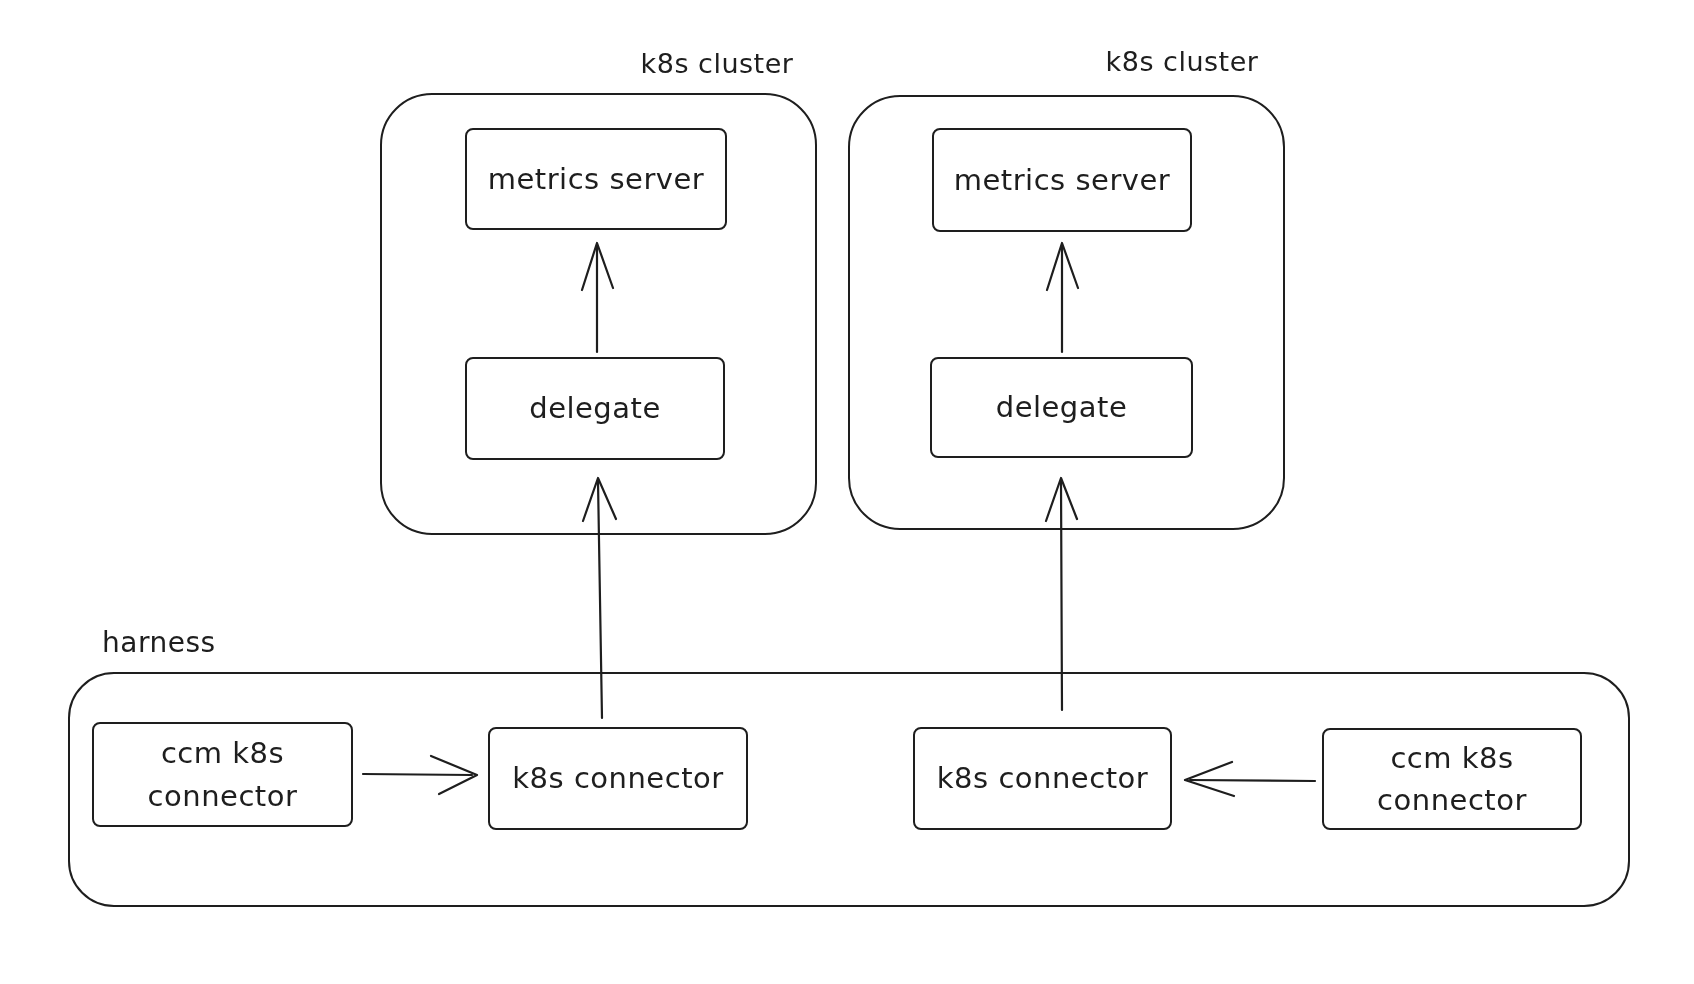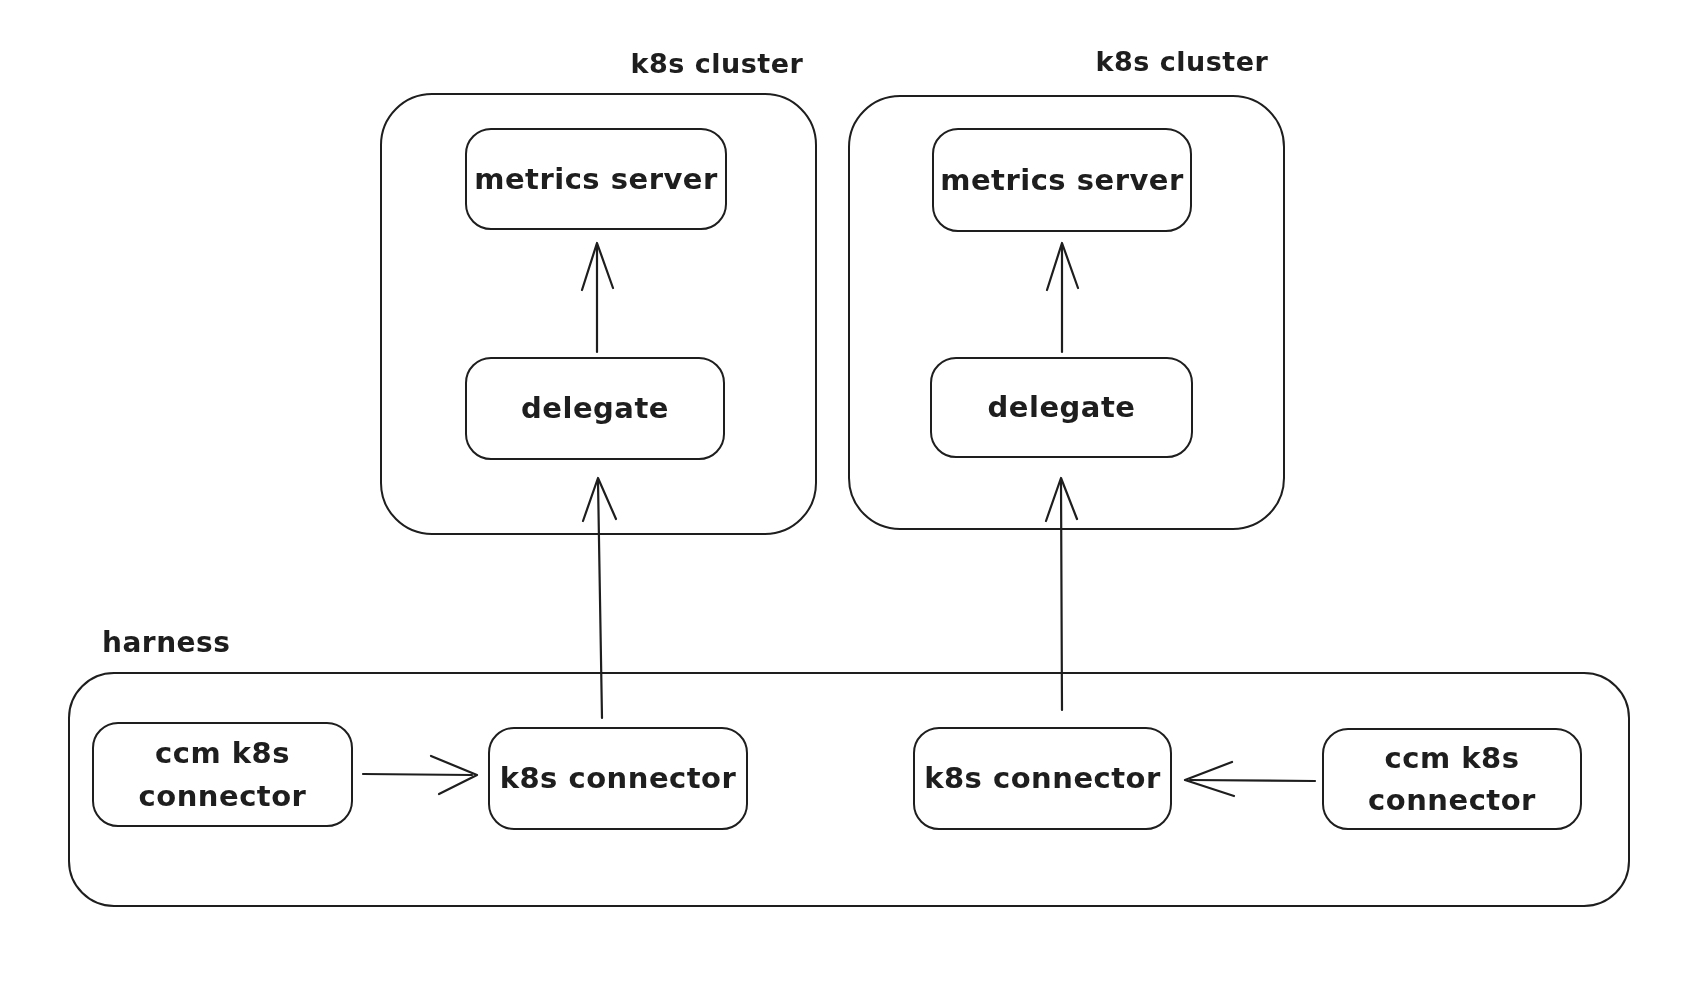--- a/index.html
+++ b/index.html
@@ -7,31 +7,30 @@
     --bg:#ffffff;
   }
   html,body{margin:0;padding:0;background:var(--bg);}
   .canvas{
     position:relative;
     width:1652px;height:984px;
     background:var(--bg);
     font-family:"DejaVu Sans", sans-serif;
     color:var(--stroke);
     overflow:hidden;
-    font-weight:bold;
   }
   .box{
     position:absolute;
     border:2.5px solid var(--stroke);
     background:var(--bg);
     box-sizing:border-box;
   }
   .container-box{border-radius:52px;background:transparent;}
   .node{
-    border-radius:26px;
+    border-radius:8px;
     display:flex;align-items:center;justify-content:center;
     text-align:center;
   }
   .node-label{
     font-size:29px;
     line-height:1.45;
     white-space:pre-line;
     letter-spacing:0.5px;
   }
   .float-label{

